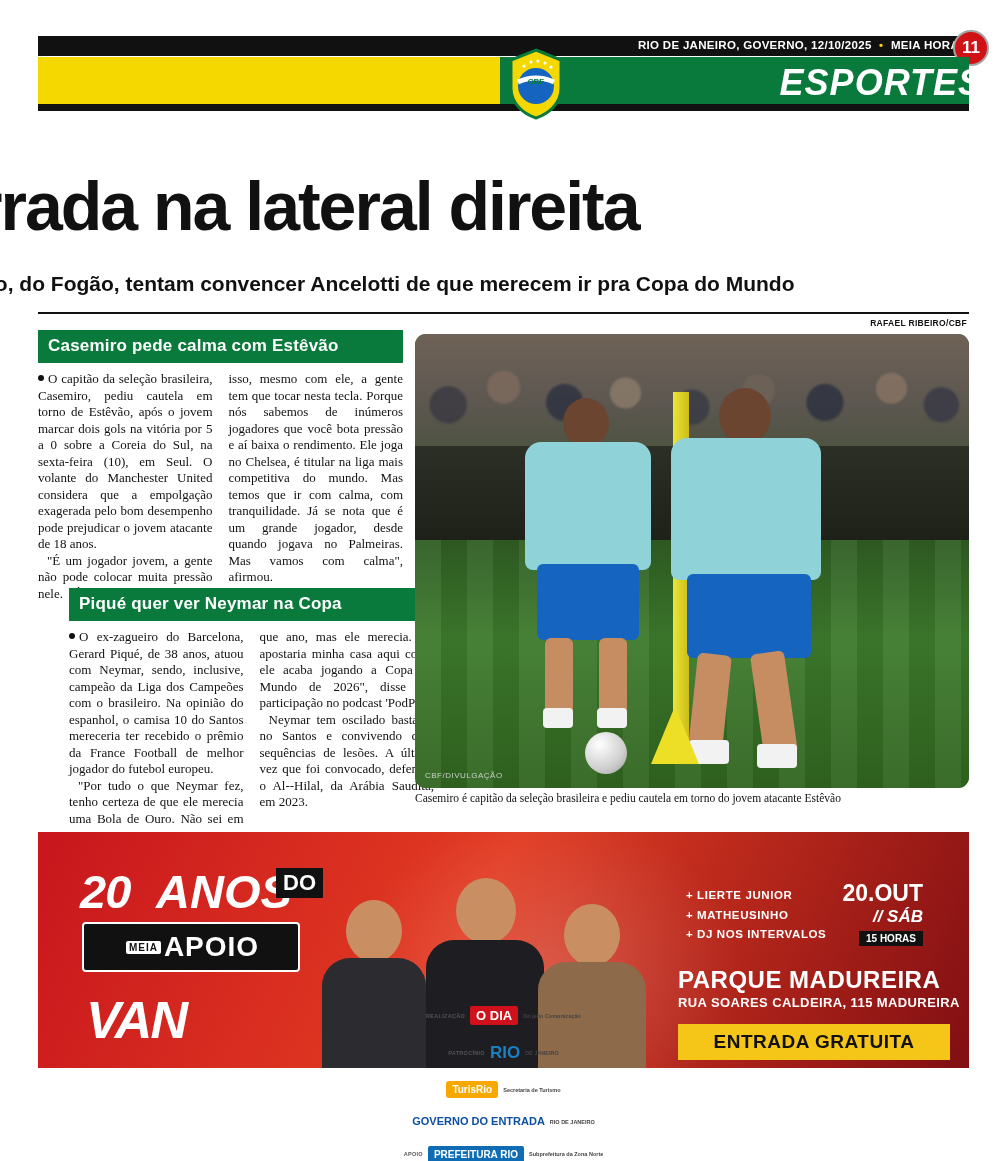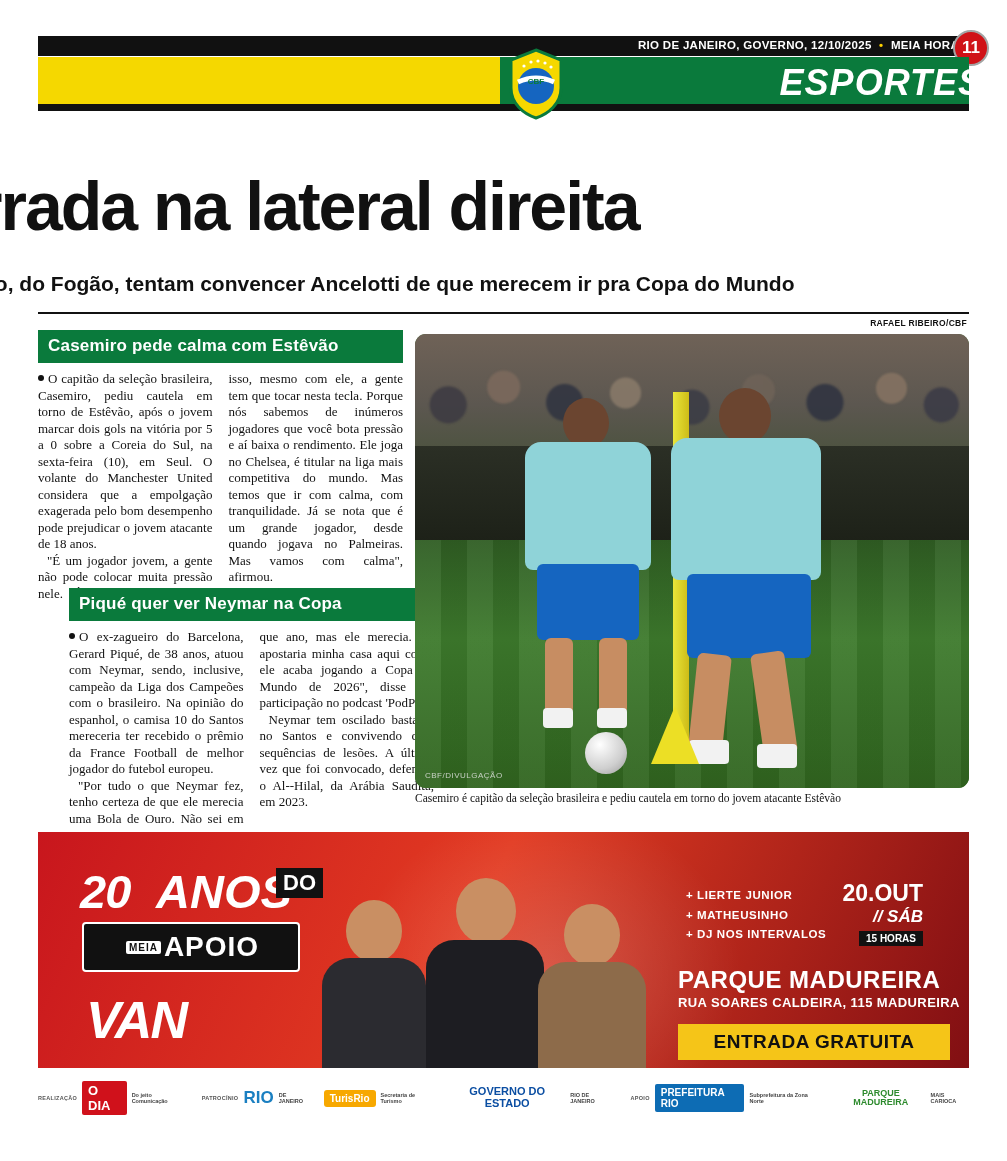--- a/index.html
+++ b/index.html
@@ -94,21 +94,21 @@
   .adaddr{position:absolute;left:640px;top:163px;color:#fff;font-size:13px;font-weight:700;letter-spacing:.4px;}
   .adcta{position:absolute;left:640px;top:192px;width:272px;height:36px;background:#f5c518;color:#111;display:flex;align-items:center;justify-content:center;
       font-size:19px;font-weight:800;letter-spacing:.5px;}
   .adpeople{position:absolute;left:280px;top:28px;width:330px;height:260px;}
   .person{position:absolute;}
   .pbody{position:absolute;border-radius:28px 28px 0 0;}
   .phead{position:absolute;border-radius:50%;background:#c98f63;}
 
   
   .sponsors{position:absolute;left:38px;top:1068px;width:931px;height:60px;background:#fff;}
-  .sp-row{position:absolute;left:0;top:6px;width:931px;height:48px;display:flex;align-items:center;justify-content:center;gap:18px;}
+  .sp-row{position:absolute;left:0;top:6px;width:931px;height:48px;display:flex;align-items:center;justify-content:center;gap:18px;flex-direction:column;}
   .sp{display:flex;align-items:center;gap:5px;font-size:7px;color:#333;font-weight:700;}
   .sp .lbl{font-size:5.5px;color:#555;letter-spacing:.3px;}
   .sp .mark{display:flex;align-items:center;justify-content:center;font-weight:800;}
   .m-odia{background:#d0111b;color:#fff;font-size:13px;padding:2px 6px;border-radius:2px;}
   .m-rio{color:#1a7fc1;font-size:17px;font-weight:800;}
   .m-turis{background:#f7a800;color:#fff;font-size:10px;padding:3px 6px;border-radius:3px;}
   .m-gov{color:#0b4ea2;font-size:11px;font-weight:800;text-align:center;line-height:1.05;}
   .m-pref{background:#0d6cb4;color:#fff;font-size:10px;padding:3px 6px;border-radius:2px;}
   .m-mad{color:#2e8b2e;font-size:9px;font-weight:800;text-align:center;line-height:1.05;}
   .sp-sub{font-size:5.5px;color:#444;}
@@ -263,21 +263,21 @@
     <div class="sp">
       <span class="lbl">PATROCÍNIO</span>
       <span class="mark m-rio">RIO</span>
       <span class="sp-sub">DE JANEIRO</span>
     </div>
     <div class="sp">
       <span class="mark m-turis">TurisRio</span>
       <span class="sp-sub">Secretaria de Turismo</span>
     </div>
     <div class="sp">
-      <span class="mark m-gov">GOVERNO DO ESTADO</span>
+      <span class="mark m-gov">GOVERNO DO ENTRADA</span>
       <span class="sp-sub">RIO DE JANEIRO</span>
     </div>
     <div class="sp">
       <span class="lbl">APOIO</span>
       <span class="mark m-pref">PREFEITURA RIO</span>
       <span class="sp-sub">Subprefeitura da Zona Norte</span>
     </div>
     <div class="sp">
       <span class="mark m-mad">PARQUE MADUREIRA</span>
       <span class="sp-sub">MAIS CARIOCA</span>

